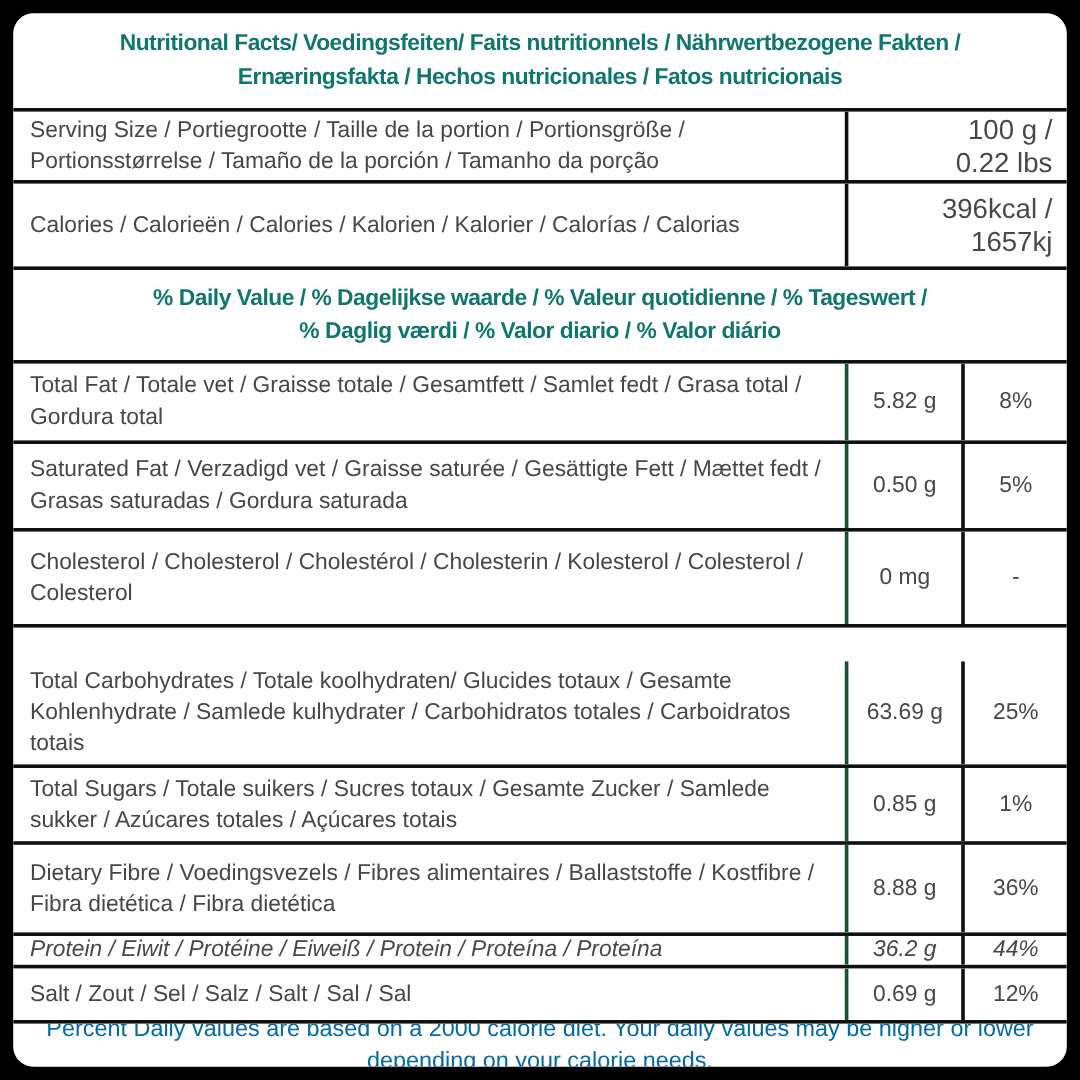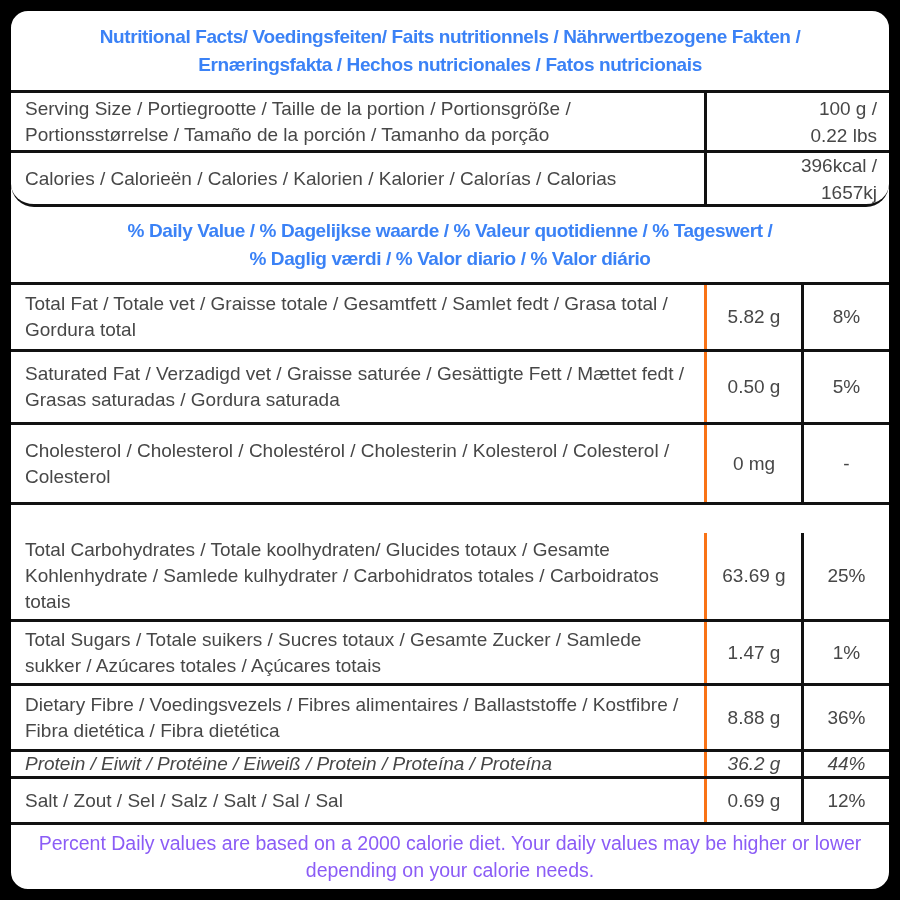--- a/index.html
+++ b/index.html
@@ -36,36 +36,36 @@
     width: 100%;
     display: flex;
     align-items: center;
     justify-content: center;
     text-align: center;
     padding: 0 8px;
     box-sizing: border-box;
   }
   .bold-head {
     font-weight: bold;
-    color: #3b82f6;
+    color: #0f766e;
     font-size: 19px;
     letter-spacing: -0.4px;
     line-height: 28px;
     white-space: pre-line;
   }
   .title-row   { height: 82px; }
   .serving-row { height: 60px; }
-  .calories-row{ height: 54px; border-radius: 23px; }
+  .calories-row{ height: 72px; }
   .dv-row      { height: 78px; }
   .r-fat       { height: 67px; }
   .r-satfat    { height: 73px; }
   .r-chol      { height: 80px; }
   .r-carb      { height: 89px; margin-top: 28px; }
   .r-sugar     { height: 64px; }
-  .r-fibre     { height: 66px; }
+  .r-fibre     { height: 76px; }
   .r-protein   { height: 27px; font-style: italic; }
   .r-salt      { height: 46px; }
   .footer-row  { flex: 1 1 auto; border-bottom: none; }
 
   .kv-label, .n-label {
     flex: 1;
     display: flex;
     align-items: center;
     padding: 0 14px;
     font-size: 19px;
@@ -74,46 +74,46 @@
   }
   .kv-value {
     width: 185px;
     box-sizing: border-box;
     border-left: 3px solid #111;
     display: flex;
     align-items: center;
     justify-content: flex-end;
     text-align: right;
     padding: 14px 12px;
-    font-size: 19px;
+    font-size: 23px;
     line-height: 27px;
     white-space: pre-line;
   }
   .n-amount {
     width: 97px;
     box-sizing: border-box;
-    border-left: 3px solid #f97316;
+    border-left: 3px solid #14532d;
     display: flex;
     align-items: center;
     justify-content: center;
     font-size: 19px;
   }
   .n-dv {
     width: 88px;
     box-sizing: border-box;
     border-left: 3px solid #111;
     display: flex;
     align-items: center;
     justify-content: center;
     font-size: 19px;
   }
   .footer-text {
     font-size: 19.5px;
     line-height: 27px;
-    color: #8b5cf6;
+    color: #0369a1;
     padding: 10px 16px;
   }
 </style>
 </head>
 <body>
 
 <div class="label-card">
 
   <div class="row title-row">
     <div class="center-text bold-head">Nutritional Facts/ Voedingsfeiten/ Faits nutritionnels / Nährwertbezogene Fakten /
@@ -156,21 +156,21 @@
   </div>
 
   <div class="row r-carb">
     <div class="n-label">Total Carbohydrates / Totale koolhydraten/ Glucides totaux / Gesamte Kohlenhydrate / Samlede kulhydrater / Carbohidratos totales / Carboidratos totais</div>
     <div class="n-amount">63.69 g</div>
     <div class="n-dv">25%</div>
   </div>
 
   <div class="row r-sugar">
     <div class="n-label">Total Sugars / Totale suikers / Sucres totaux / Gesamte Zucker / Samlede sukker / Azúcares totales / Açúcares totais</div>
-    <div class="n-amount">1.47 g</div>
+    <div class="n-amount">0.85 g</div>
     <div class="n-dv">1%</div>
   </div>
 
   <div class="row r-fibre">
     <div class="n-label">Dietary Fibre / Voedingsvezels / Fibres alimentaires / Ballaststoffe / Kostfibre / Fibra dietética / Fibra dietética</div>
     <div class="n-amount">8.88 g</div>
     <div class="n-dv">36%</div>
   </div>
 
   <div class="row r-protein">

